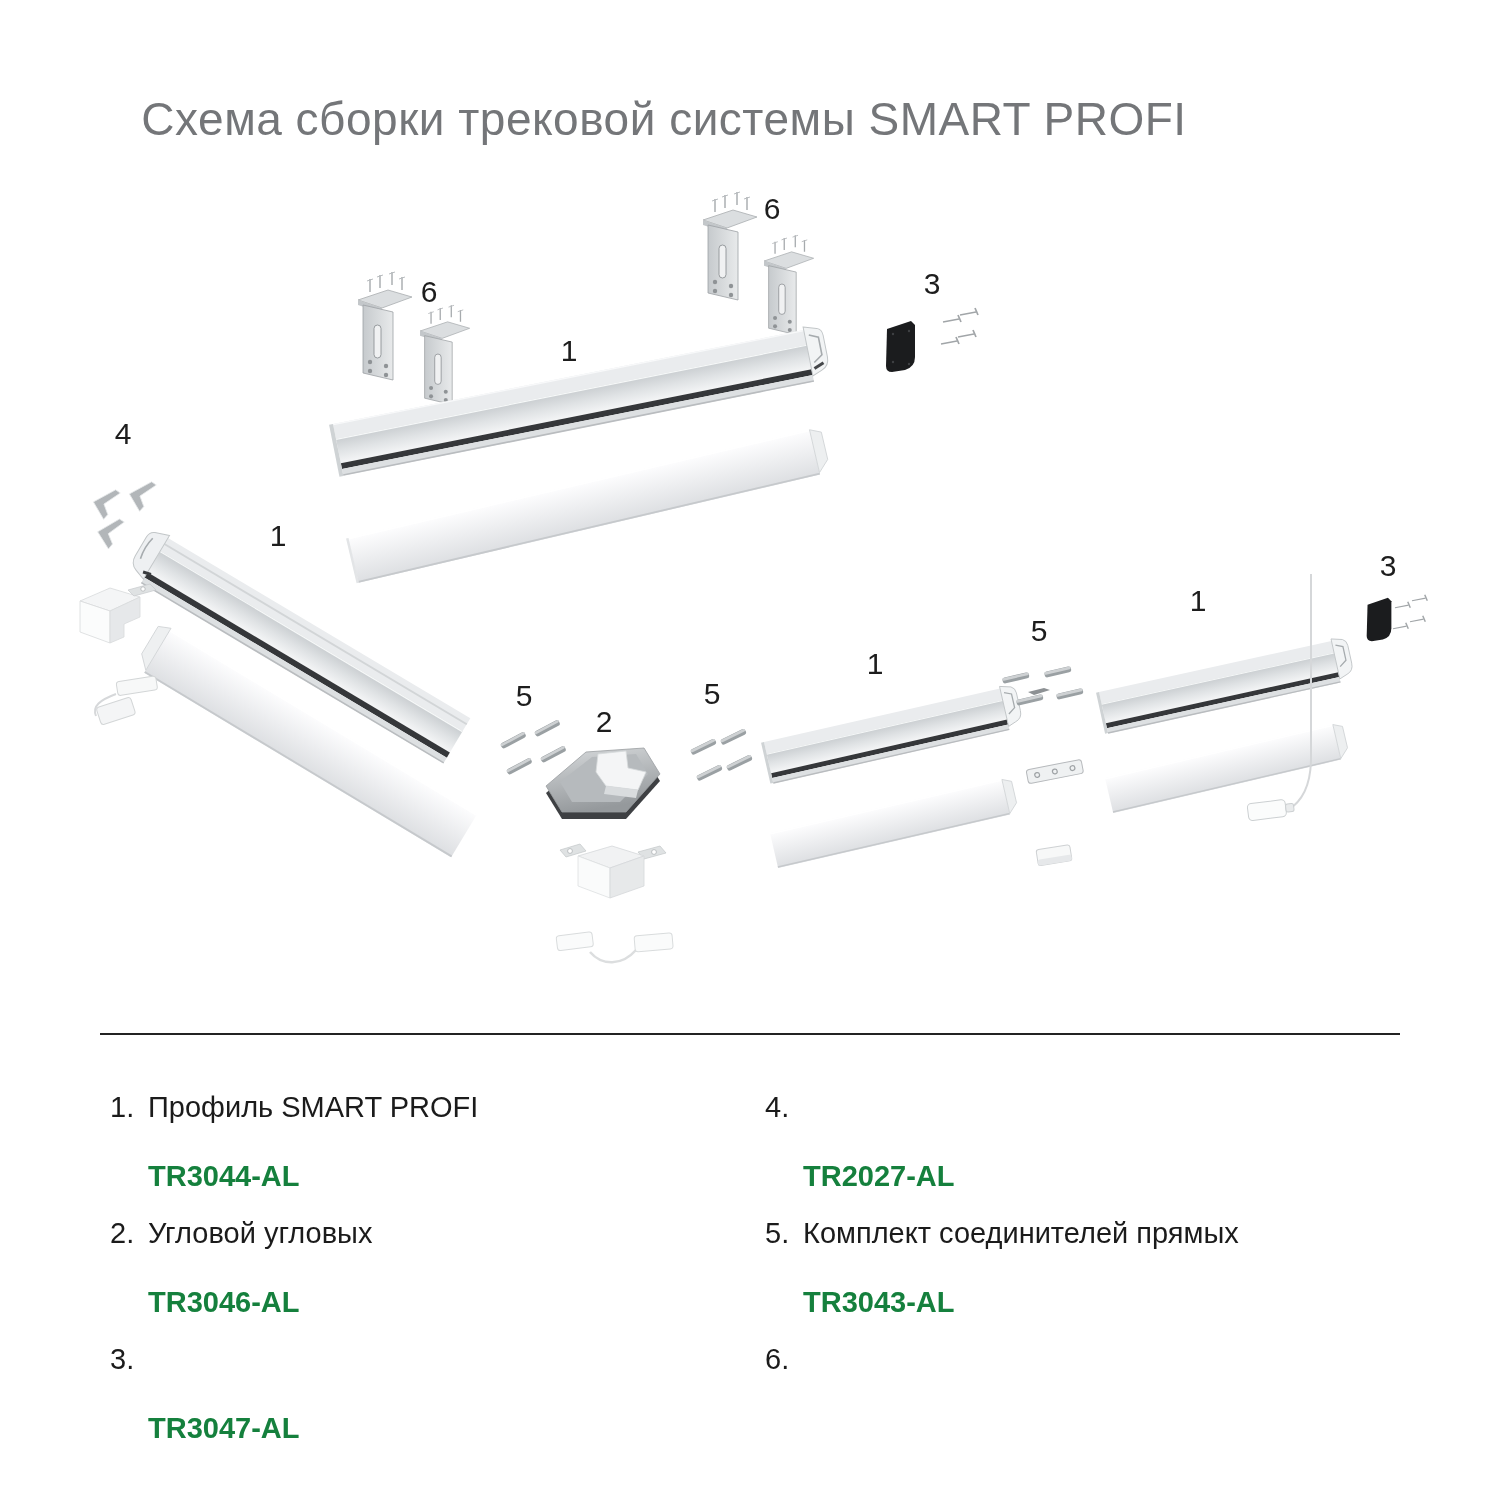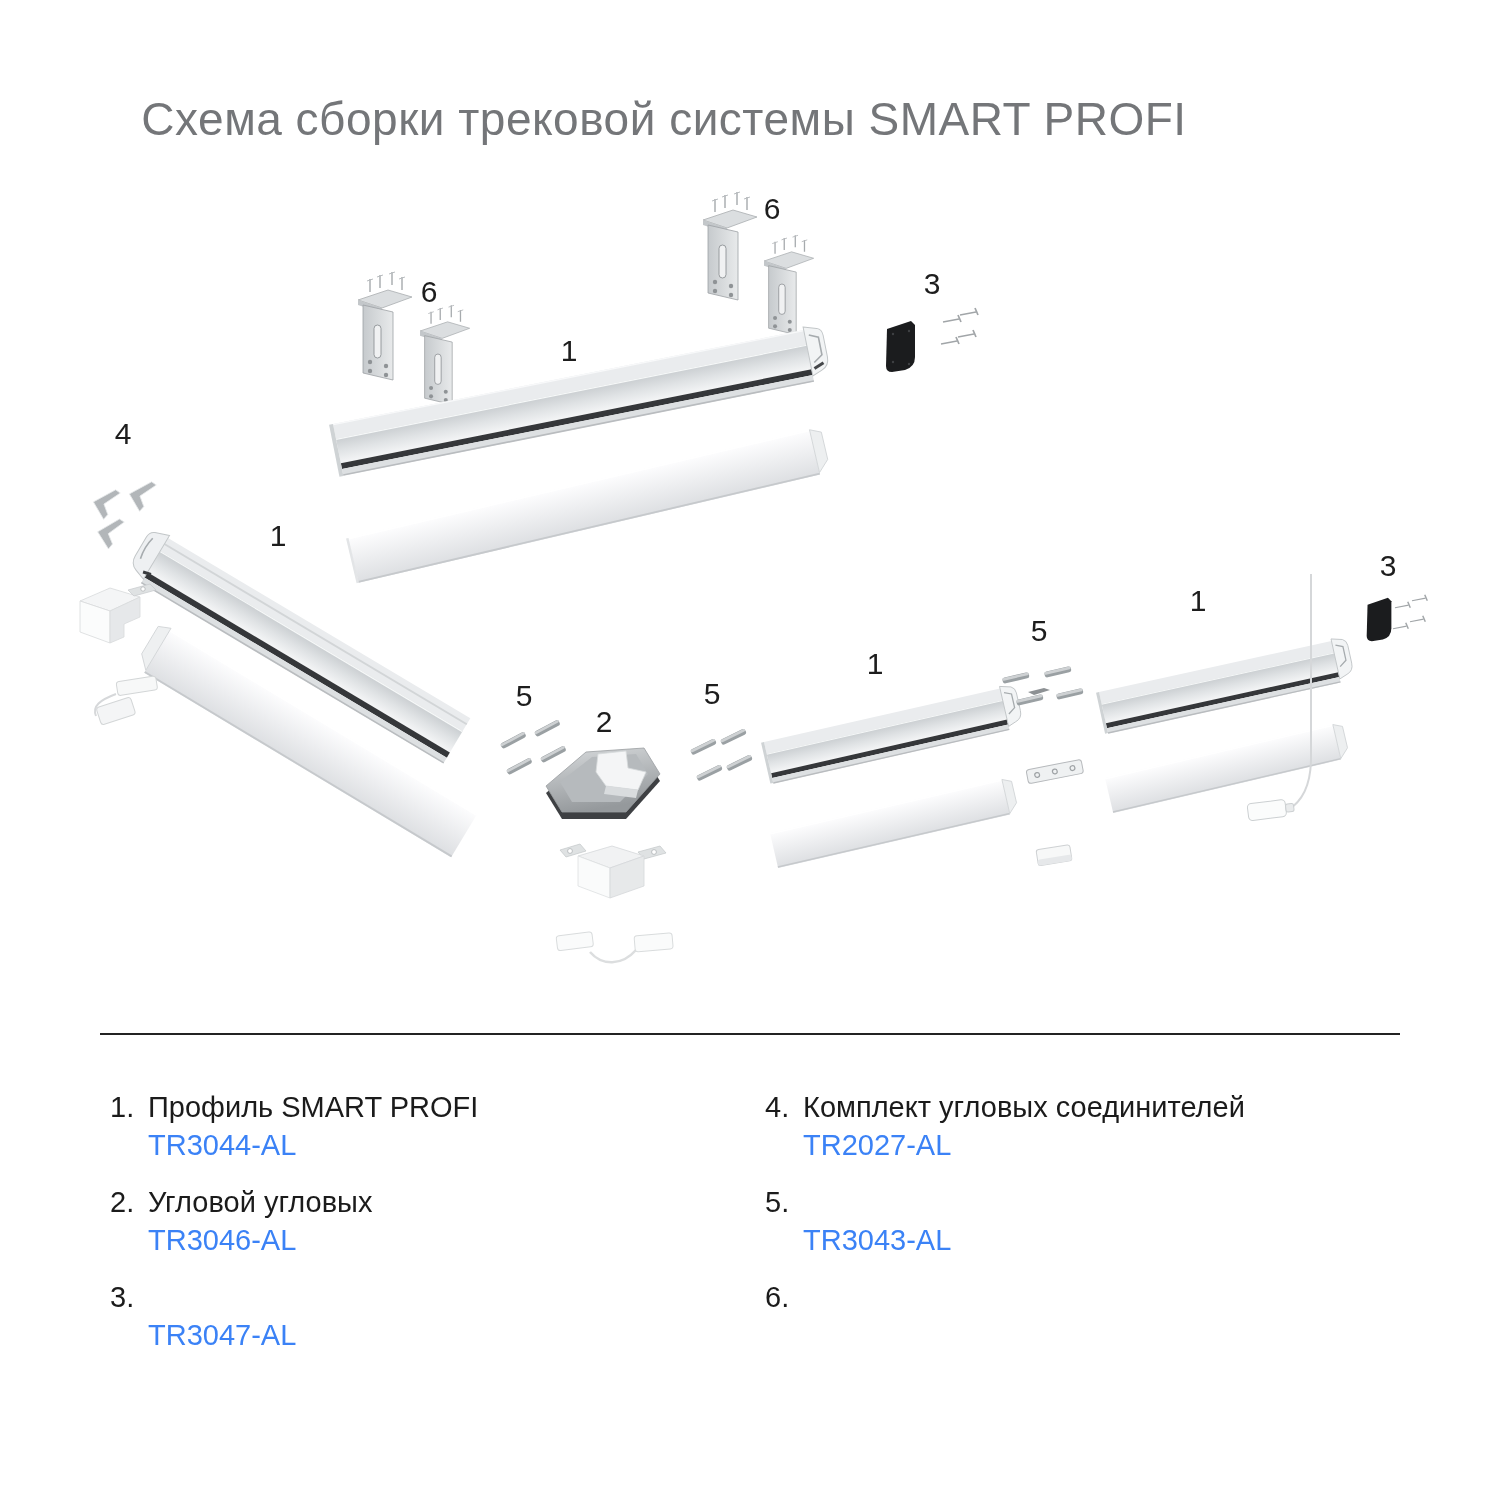--- a/index.html
+++ b/index.html
@@ -9,21 +9,21 @@
          font-size:46px;font-weight:400;color:#747679;letter-spacing:.5px;}
   svg.diagram{position:absolute;top:0;left:0;}
   .plabel{font-family:"Liberation Sans",sans-serif;font-size:30px;fill:#1d1d1d;text-anchor:middle;}
   .divider{position:absolute;top:1033px;left:100px;width:1300px;height:2px;background:#232323;}
   .legend-col{position:absolute;top:1090px;font-size:29px;line-height:34px;}
   .col-left{left:110px;width:600px;}
   .col-right{left:765px;width:640px;}
   .legend-item{margin-bottom:23px;}
   .l-name{display:flex;}
   .num{width:38px;flex:none;}
-  .l-code{margin-left:38px;margin-top:4px;font-weight:400;color:#3b82f6;}
+  .l-code{margin-left:38px;margin-top:35px;font-weight:700;color:#15803d;}
 </style>
 </head>
 <body>
 
 <div class="title">Схема сборки трековой системы SMART PROFI</div>
 
 <svg class="diagram" width="1500" height="1010" viewBox="0 0 1500 1010">
   <defs>
     <linearGradient id="gFace" x1="0" y1="0" x2="0" y2="1">
       <stop offset="0" stop-color="#caced1"></stop>
@@ -307,27 +307,27 @@
         <span class="num">3.</span>
       </div>
     <div class="l-code">TR3047-AL</div>
   </div>
 </div>
 
 <div class="legend-col col-right">
   <div class="legend-item">
     <div class="l-name">
         <span class="num">4.</span>
-        <span>Комплект угловых соединителей</span>
       </div>
     <div class="l-code">TR2027-AL</div>
   </div>
   <div class="legend-item">
     <div class="l-name">
         <span class="num">5.</span>
+        <span>Комплект соединителей прямых</span>
       </div>
     <div class="l-code">TR3043-AL</div>
   </div>
   <div class="legend-item">
     <div class="l-name">
         <span class="num">6.</span>
       </div>
   </div>
 </div>
 

